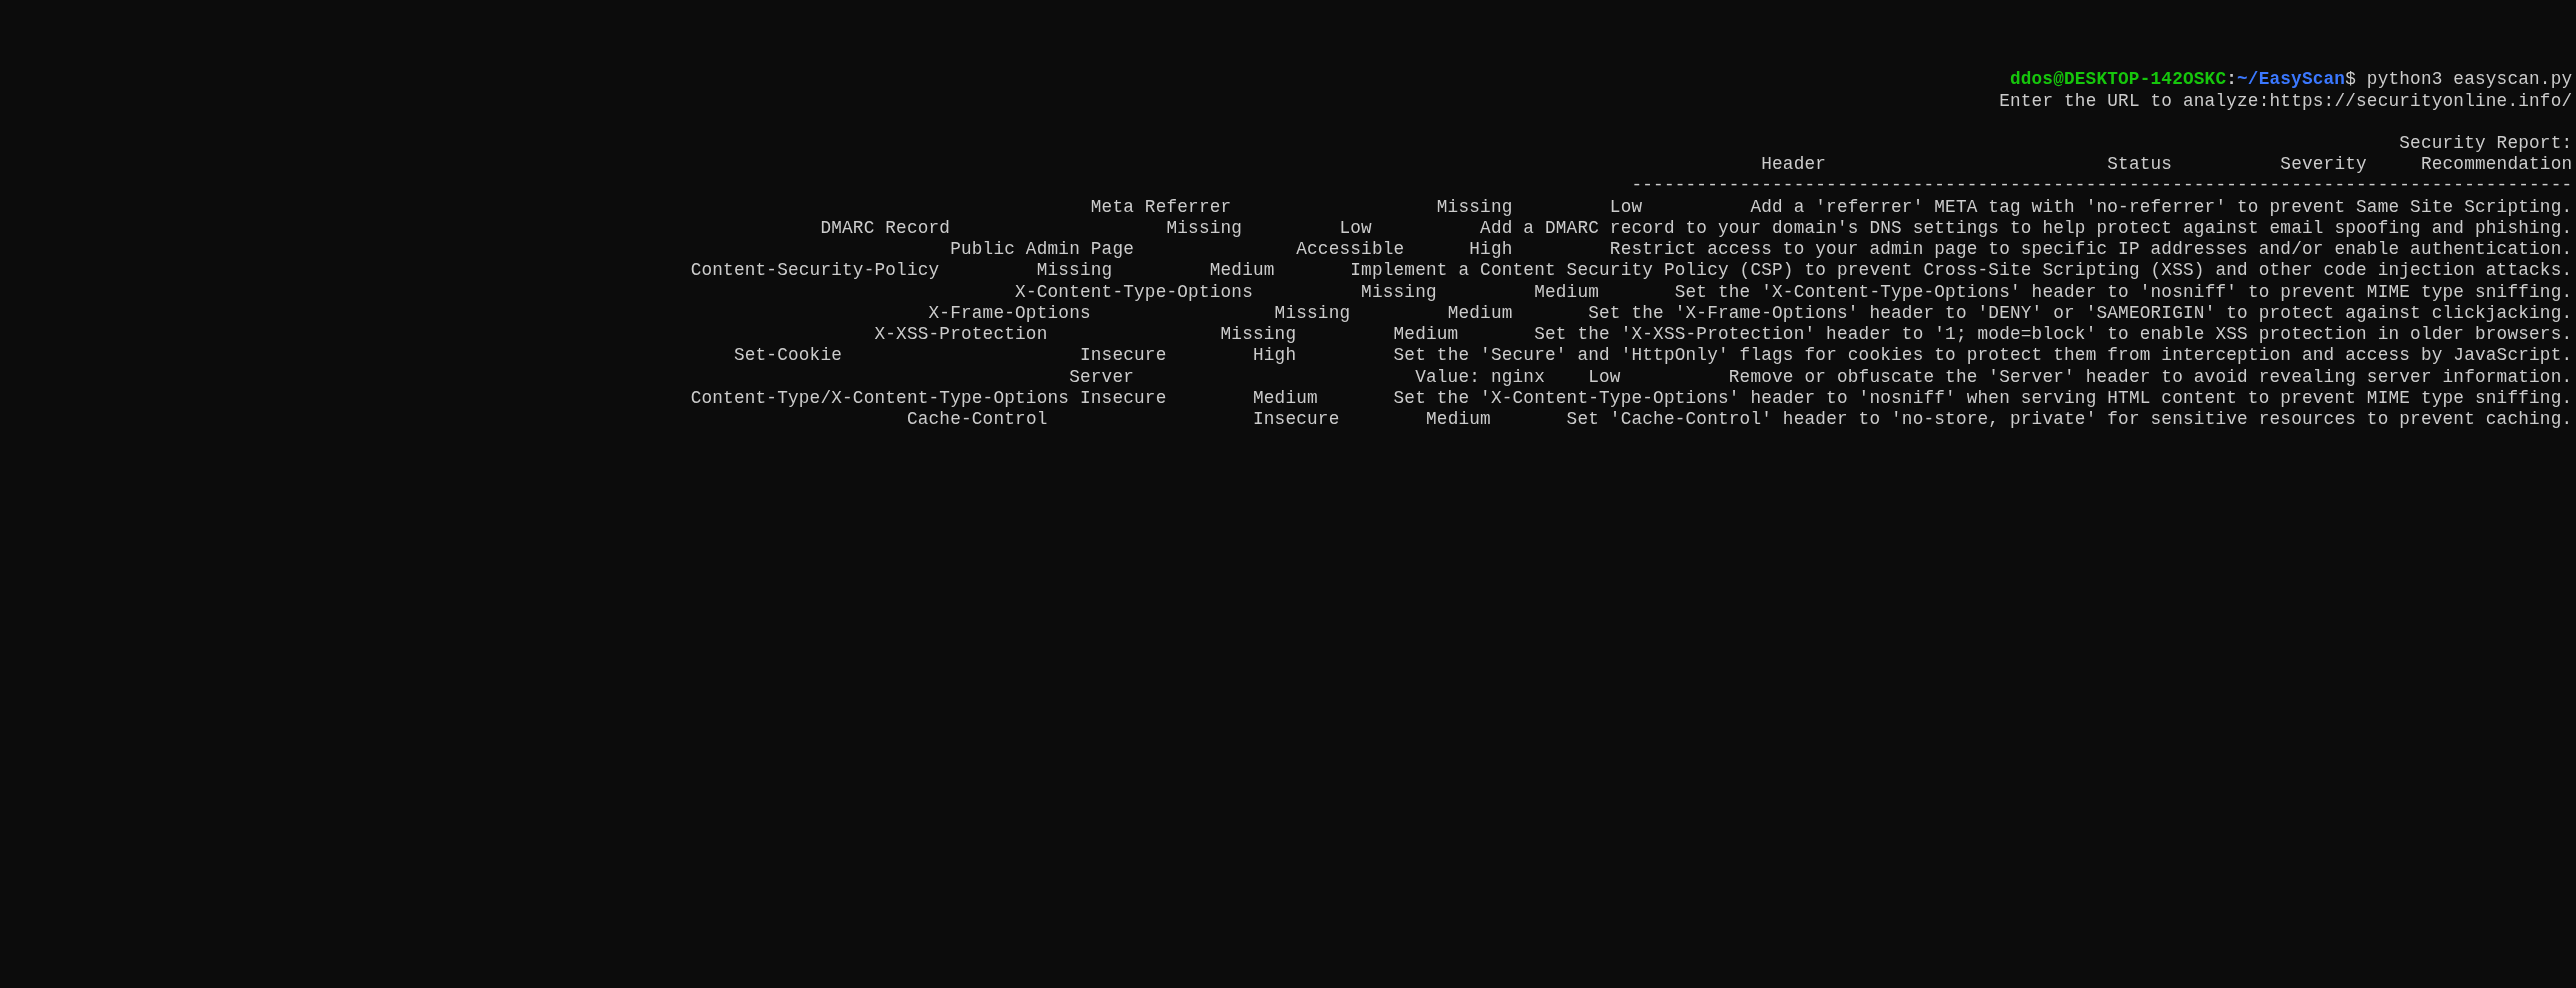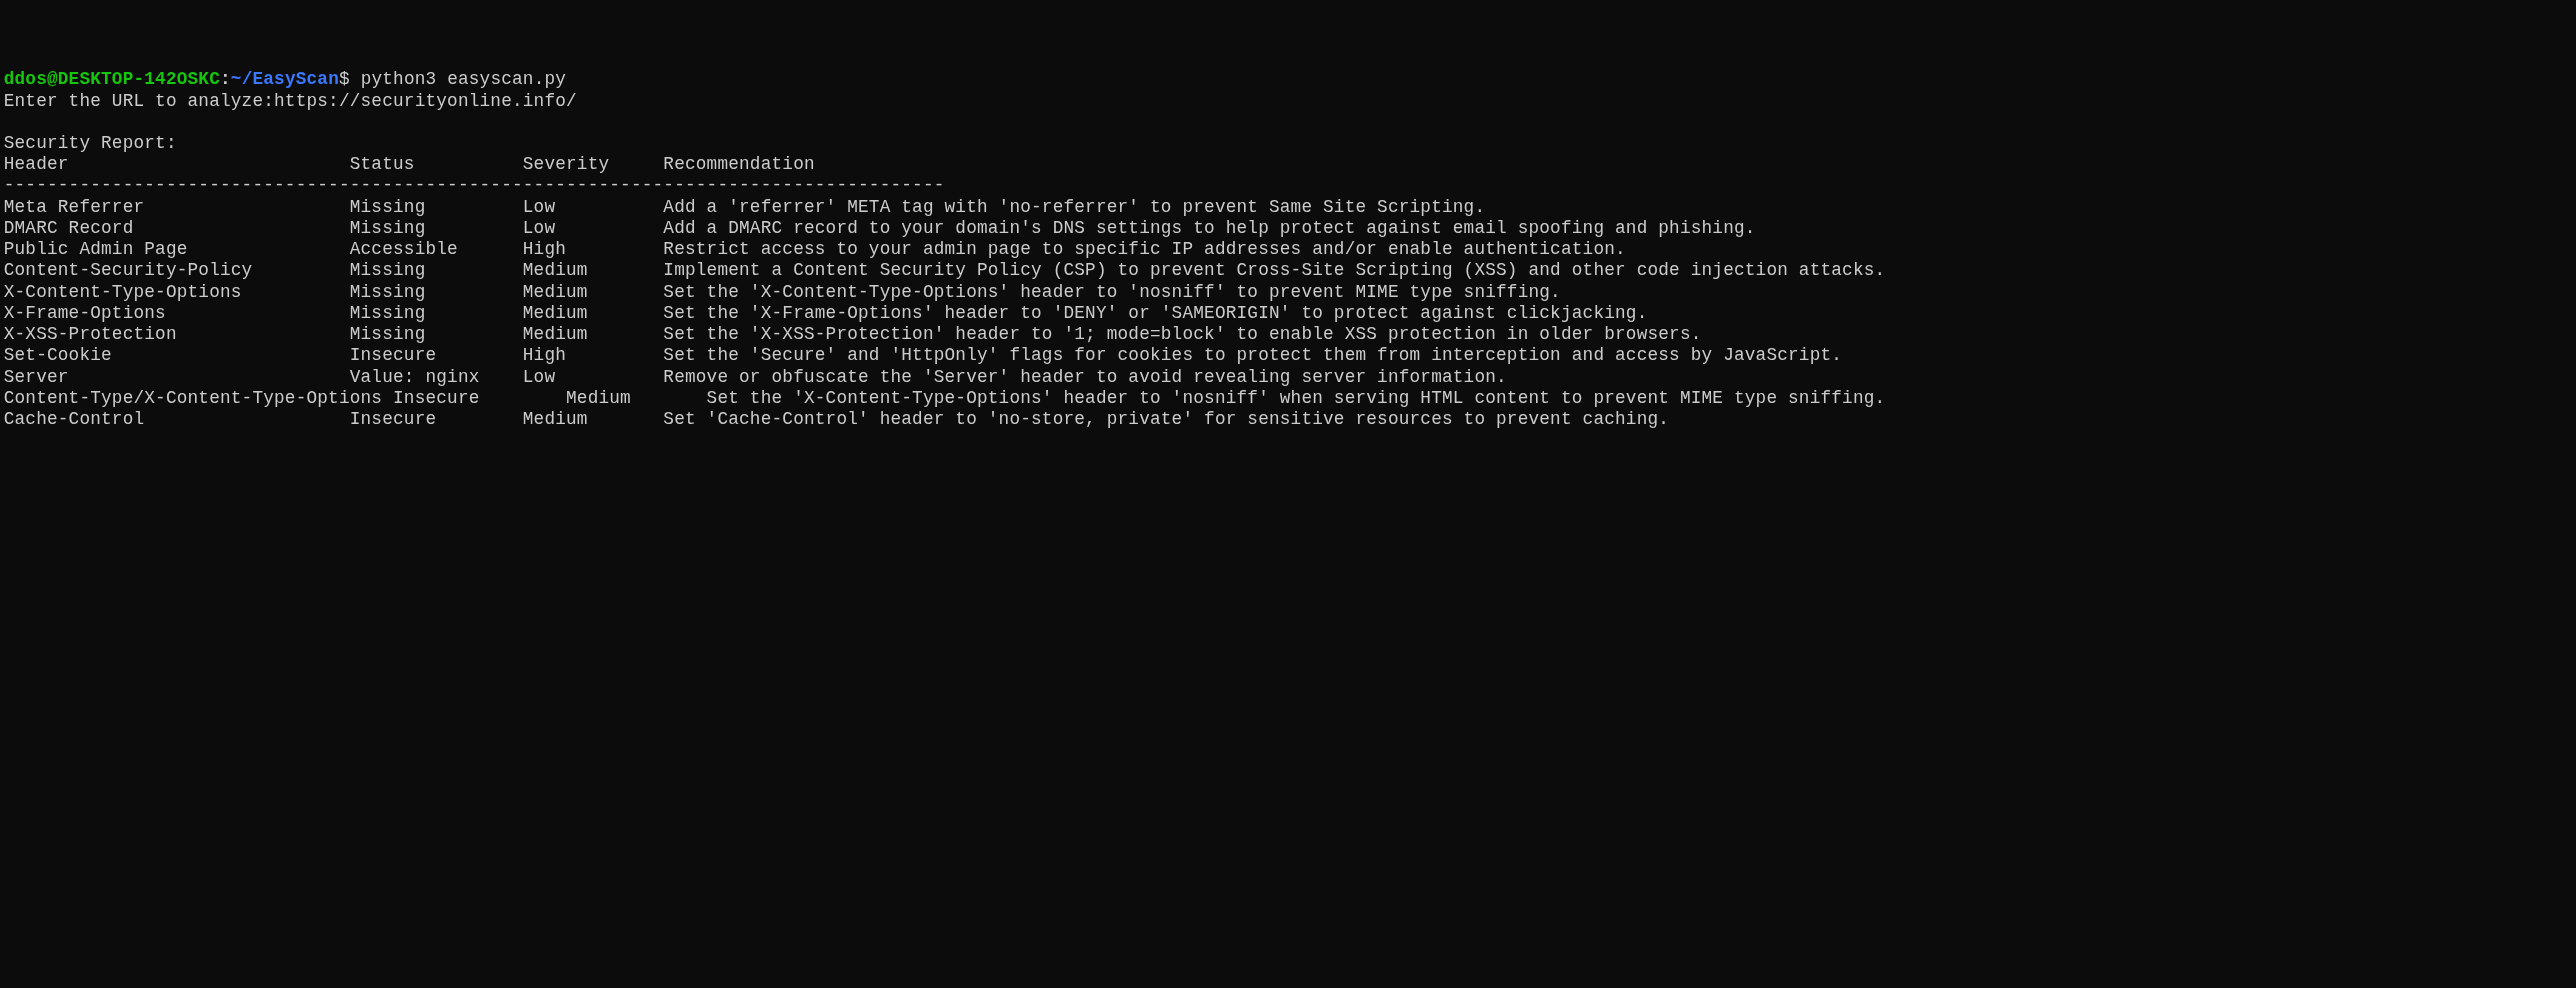--- a/index.html
+++ b/index.html
@@ -1,18 +1,19 @@
 <!DOCTYPE html>
 <html style="font-size:15px"><head>
 <meta charset="utf-8">
 <style>
   * {
     margin: 0;
     padding: 0;
     box-sizing: border-box;
+    text-align: right;
   }
   body {
     background: #0c0c0c;
     color: #cccccc;
     font-family: 'Consolas', 'Courier New', monospace;
     font-size: 17.7px;
     line-height: 1.2;
     padding: 5.6px 3.7px;
     white-space: pre-wrap;
     word-break: break-all;

